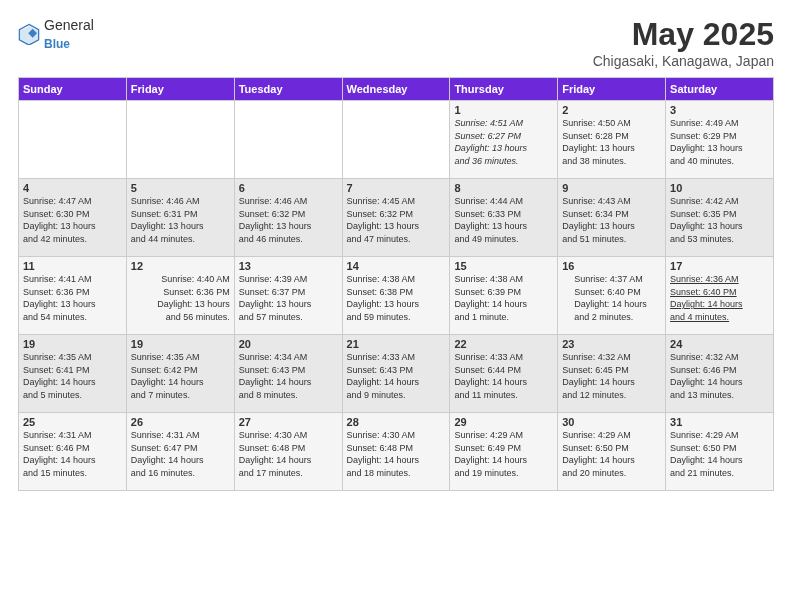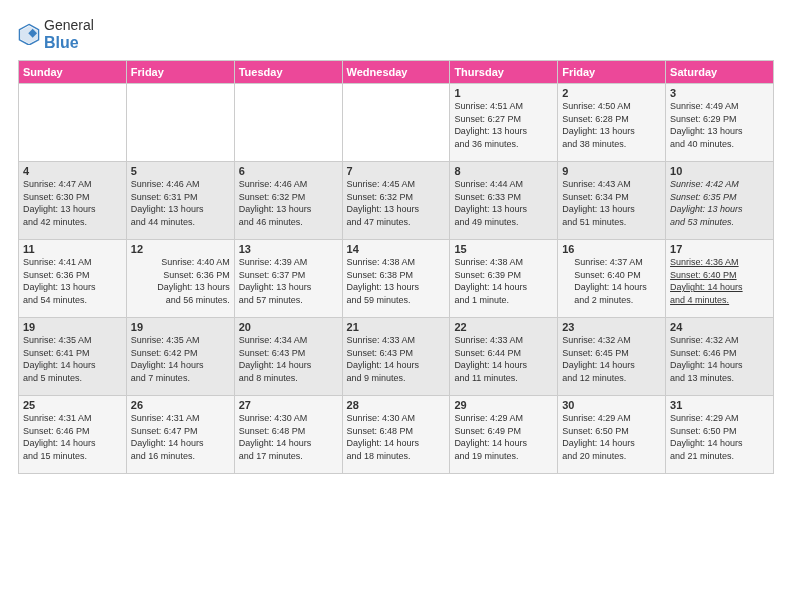--- a/index.html
+++ b/index.html
@@ -41,21 +41,21 @@
     .location-title {
       font-size: 14px;
       color: #555;
     }
     table {
       width: 100%;
       border-collapse: collapse;
       table-layout: fixed;
     }
     thead tr th {
-      background-color: #ec4899;
+      background-color: #6d28d9;
       color: #fff;
       font-size: 11px;
       font-weight: bold;
       padding: 5px 4px;
       text-align: left;
       border: 1px solid #ccc;
     }
     tbody tr td {
       border: 1px solid #ccc;
       vertical-align: top;
@@ -93,22 +93,26 @@
 <div class="container">
   <div class="header">
     <div class="logo">
       <svg class="logo-icon" viewBox="0 0 30 30">
         <polygon points="15,4 26,10 26,22 15,28 4,22 4,10" fill="#3a7fc1" opacity="0.2"></polygon>
         <polygon points="15,2 28,9 28,23 15,30 2,23 2,9" fill="none" stroke="#3a7fc1" stroke-width="2"></polygon>
         <polygon points="20,8 26,14 20,20 14,14" fill="#3a7fc1"></polygon>
       </svg>
       <div>
         <span style="font-size:14px;color:#333;">General</span><br>
-        <span style="font-size:16px;color:#3a7fc1;font-weight:bold;">Blue</span>
+        <span style="font-size:12px;color:#3a7fc1;font-weight:bold;">Blue</span>
       </div>
+    </div>
+    <div class="title-section">
+      <div class="month-title">May 2025</div>
+      <div class="location-title">Chigasaki, Kanagawa, Japan</div>
     </div>
   </div>
 
   <table>
     <thead>
       <tr>
       <th>Sunday</th>
           <th>Friday</th>
           <th>Tuesday</th>
           <th>Wednesday</th>
@@ -118,21 +122,21 @@
         </tr>
     </thead>
     <tbody id="calendar-body">
     <tr>
           <td class="empty-cell"></td>
           <td class="empty-cell"></td>
           <td class="empty-cell"></td>
           <td class="empty-cell"></td>
           <td>
             <span class="day-num">1</span>
-            <div class="day-info" style="white-space: pre-line;">Sunrise: 4:51 AM
+            <div class="day-info" style="white-space: pre-line; font-style: italic;">Sunrise: 4:51 AM
 Sunset: 6:27 PM
 Daylight: 13 hours
 and 36 minutes.</div>
           </td>
           <td>
             <span class="day-num">2</span>
             <div class="day-info" style="white-space: pre-line;">Sunrise: 4:50 AM
 Sunset: 6:28 PM
 Daylight: 13 hours
 and 38 minutes.</div>
@@ -183,21 +187,21 @@
           </td>
           <td>
             <span class="day-num">9</span>
             <div class="day-info" style="white-space: pre-line;">Sunrise: 4:43 AM
 Sunset: 6:34 PM
 Daylight: 13 hours
 and 51 minutes.</div>
           </td>
           <td>
             <span class="day-num">10</span>
-            <div class="day-info" style="white-space: pre-line; font-style: italic;">Sunrise: 4:42 AM
+            <div class="day-info" style="white-space: pre-line;">Sunrise: 4:42 AM
 Sunset: 6:35 PM
 Daylight: 13 hours
 and 53 minutes.</div>
           </td>
         </tr>
         <tr>
           <td>
             <span class="day-num">11</span>
             <div class="day-info" style="white-space: pre-line;">Sunrise: 4:41 AM
 Sunset: 6:36 PM

